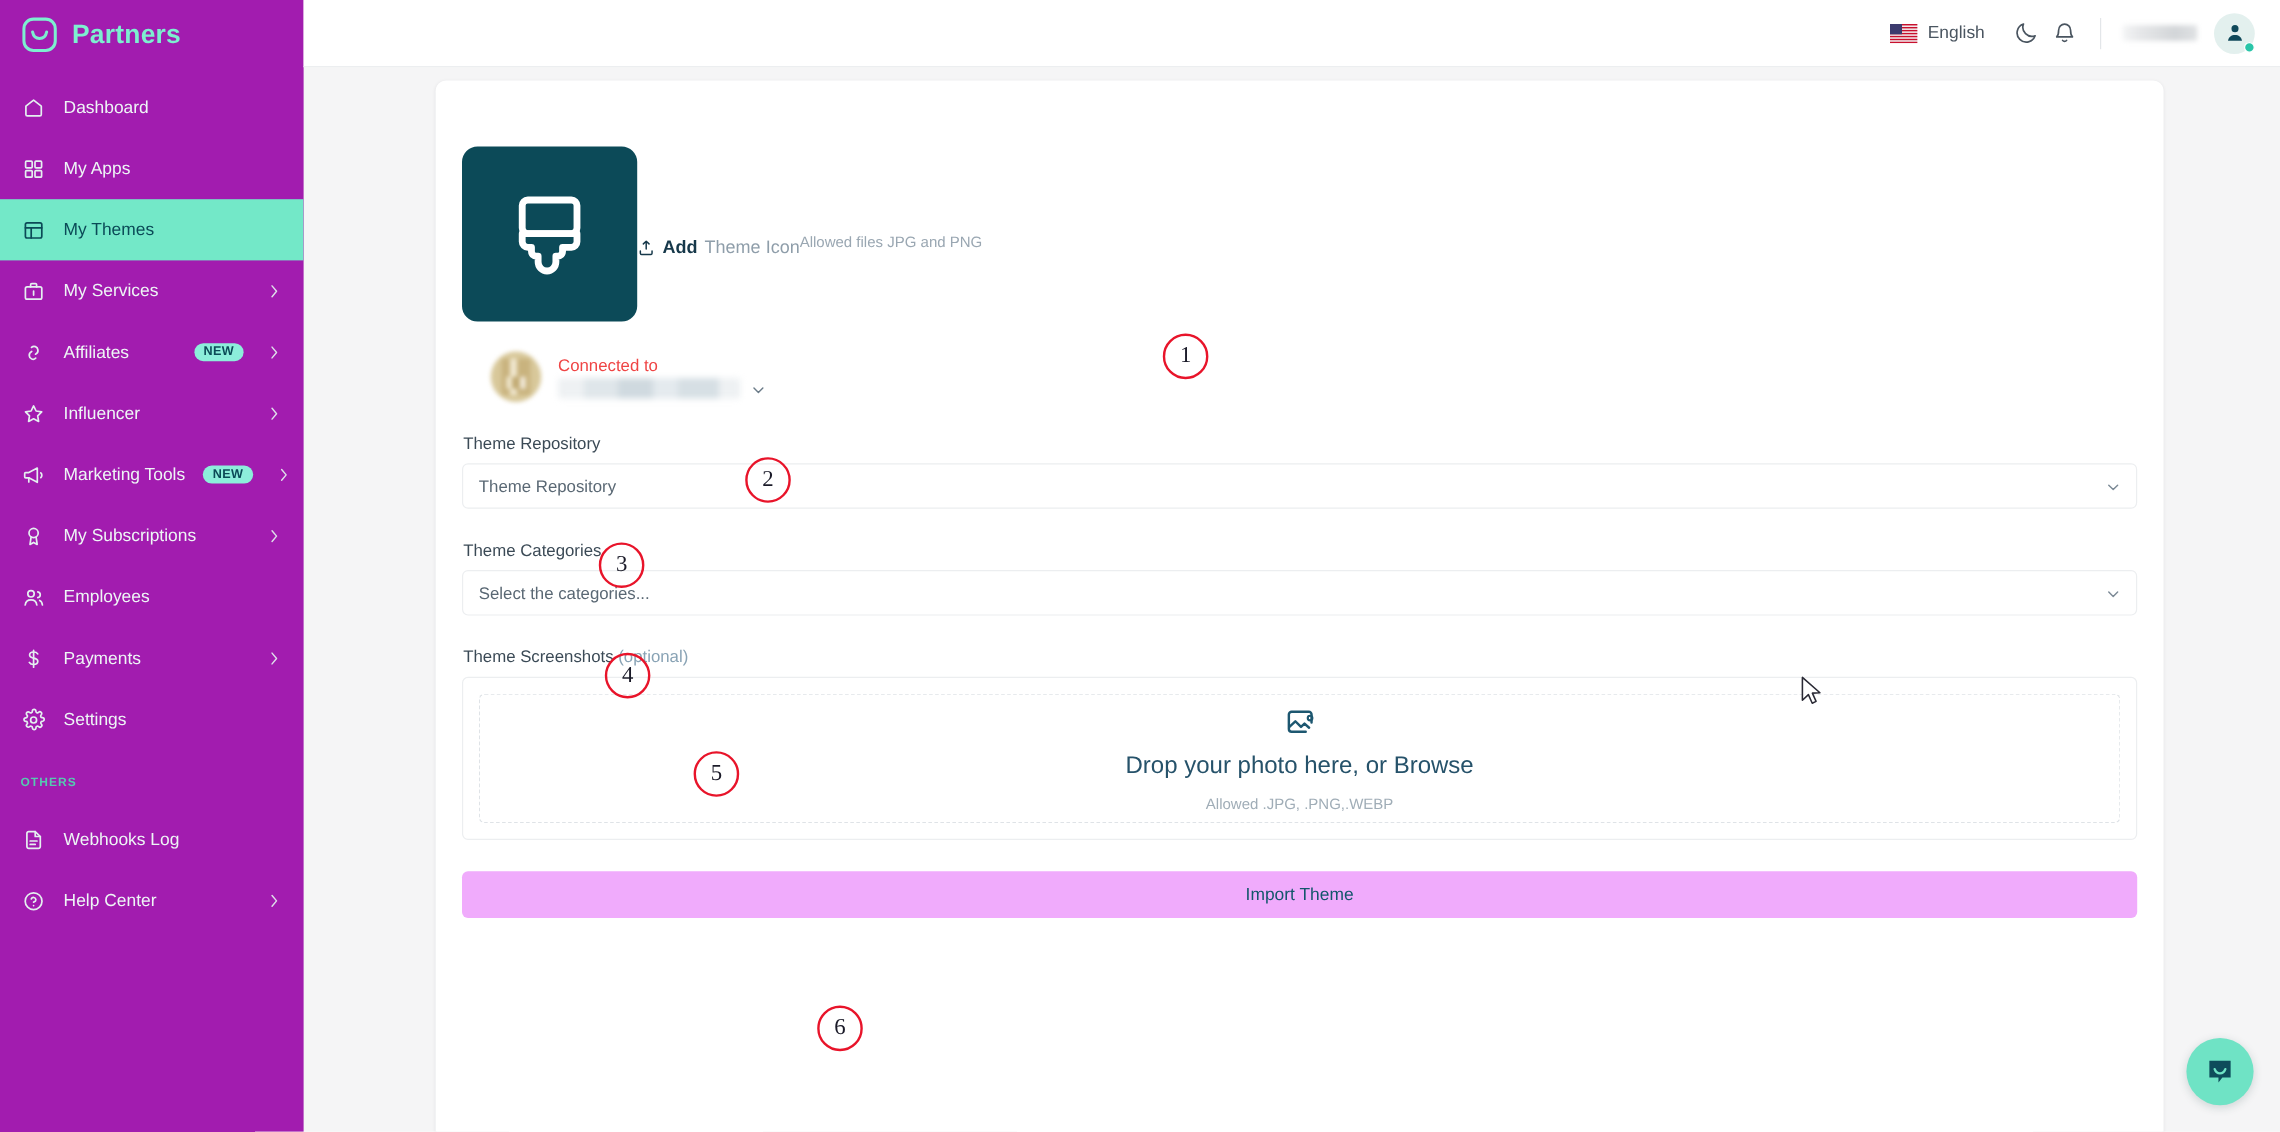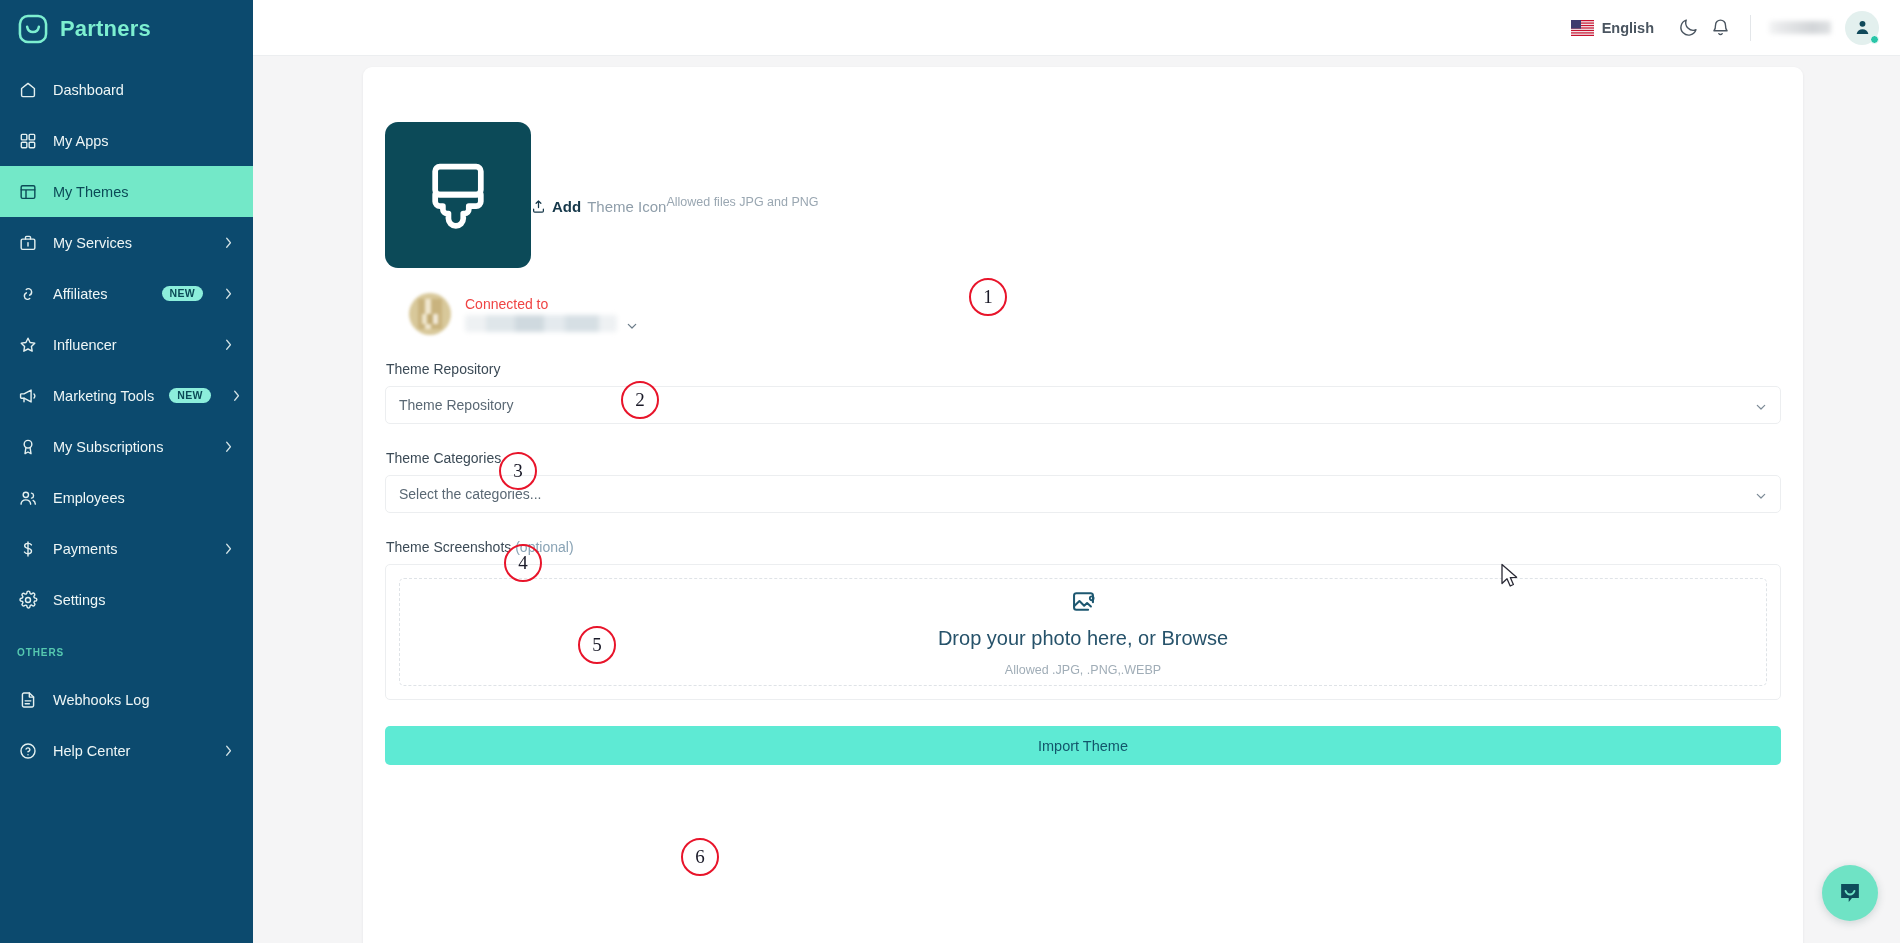--- a/index.html
+++ b/index.html
@@ -7,21 +7,21 @@
     width: 1900px; height: 943px;
     background: #f5f5f6;
     font-family: "Liberation Sans", sans-serif;
     overflow: hidden;
   }
 
   
   #sidebar {
     position: absolute; left: 0; top: 0;
     width: 253px; height: 943px;
-    background: #0c4a6e;
+    background: #a21caf;
     overflow: hidden;
   }
   .brand {
     height: 57px;
     display: flex; align-items: center;
     padding-left: 17px;
     gap: 11px;
   }
   .brand-logo { width: 32px; height: 32px; flex: 0 0 32px; }
   .brand-name {
@@ -65,21 +65,20 @@
   }
 
   
   #header {
     position: absolute; left: 253px; top: 0;
     width: 1647px; height: 56px;
     background: #ffffff;
     border-bottom: 1px solid #eceef0;
     display: flex; align-items: center; justify-content: flex-end;
     padding-right: 21px;
-    font-weight: bold;
   }
   .hdr-lang {
     display: flex; align-items: center; gap: 8px;
     cursor: pointer; margin-right: 18px;
   }
   .flag { width: 23px; height: 16px; display:block; border-radius: 1px; }
   .hdr-lang-label { color: #4a5560; font-size: 14.5px; }
   .hdr-icon-btn {
     width: 32px; height: 32px;
     display: flex; align-items: center; justify-content: center;
@@ -208,21 +207,21 @@
     align-items: center; justify-content: center;
     cursor: pointer;
   }
   .dz-icon { width: 27px; height: 27px; display: block; margin-bottom: 12px; }
   .dz-text { color: #26526a; font-size: 20px; }
   .dz-note { color: #a0adb7; font-size: 12.5px; margin-top: 13px; }
 
   .import-btn {
     margin-top: 26px;
     height: 39px;
-    background: #5eead4;
+    background: #f0abfc;
     border-radius: 5px;
     color: #12566b;
     font-size: 14.5px;
     display: flex; align-items: center; justify-content: center;
     cursor: pointer;
     border: none;
     width: 100%;
     font-family: "Liberation Sans", sans-serif;
   }
 

